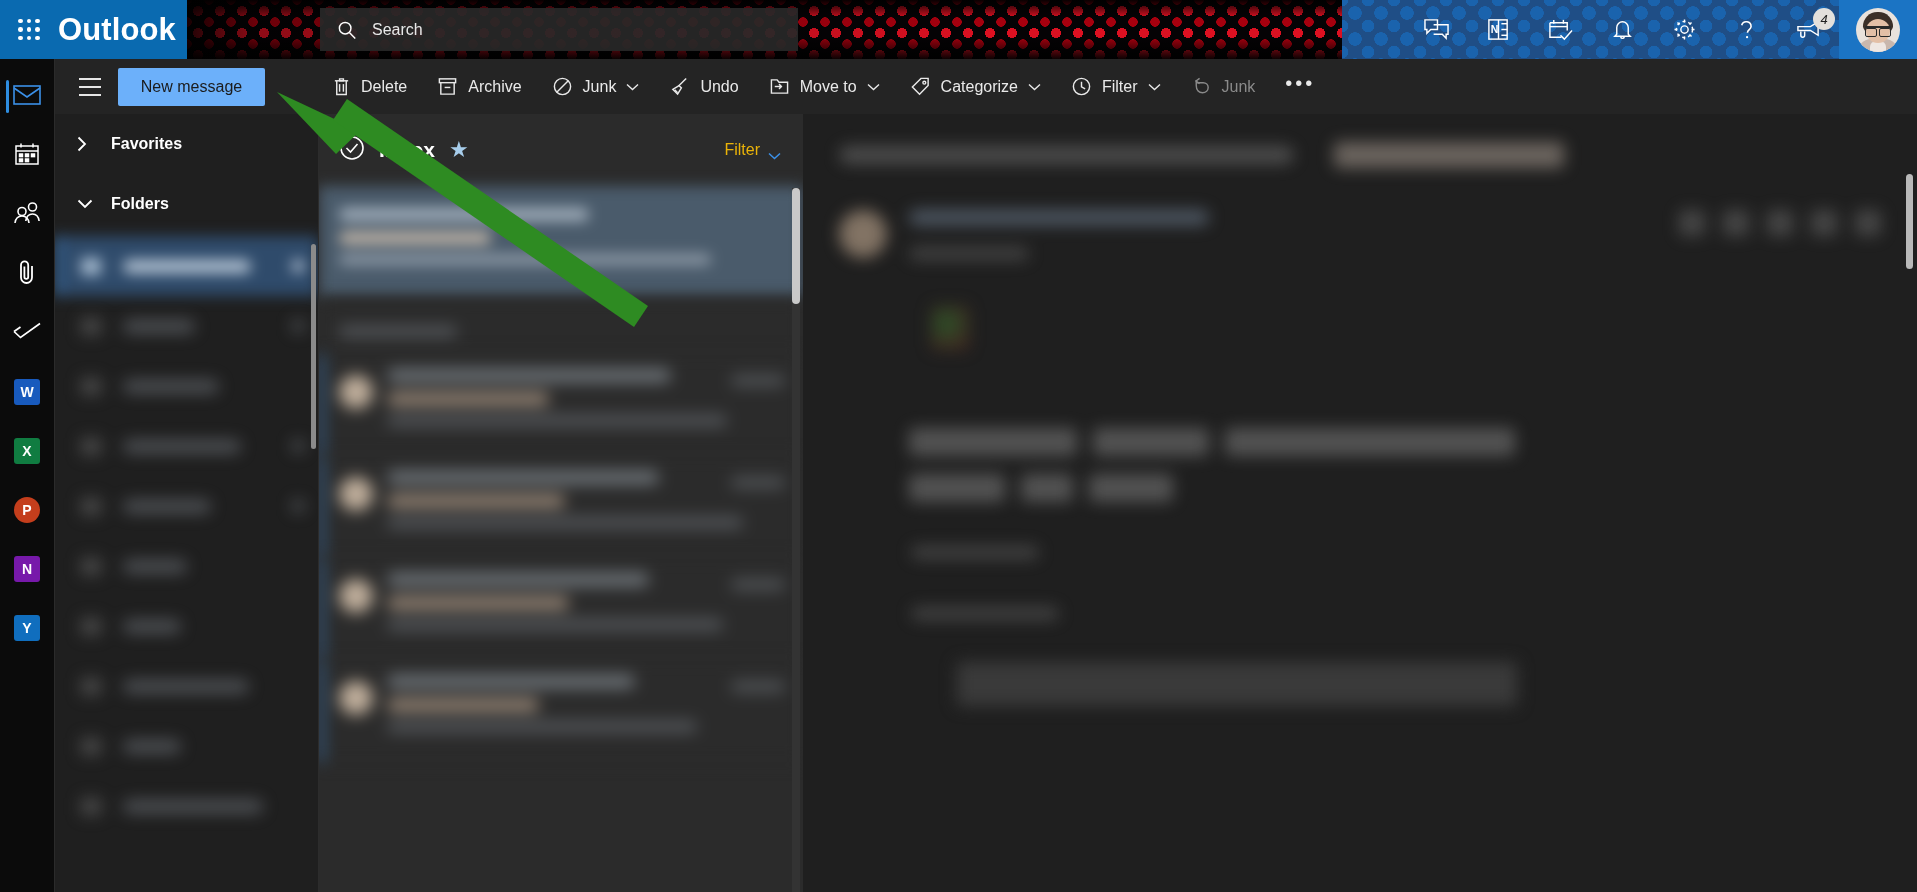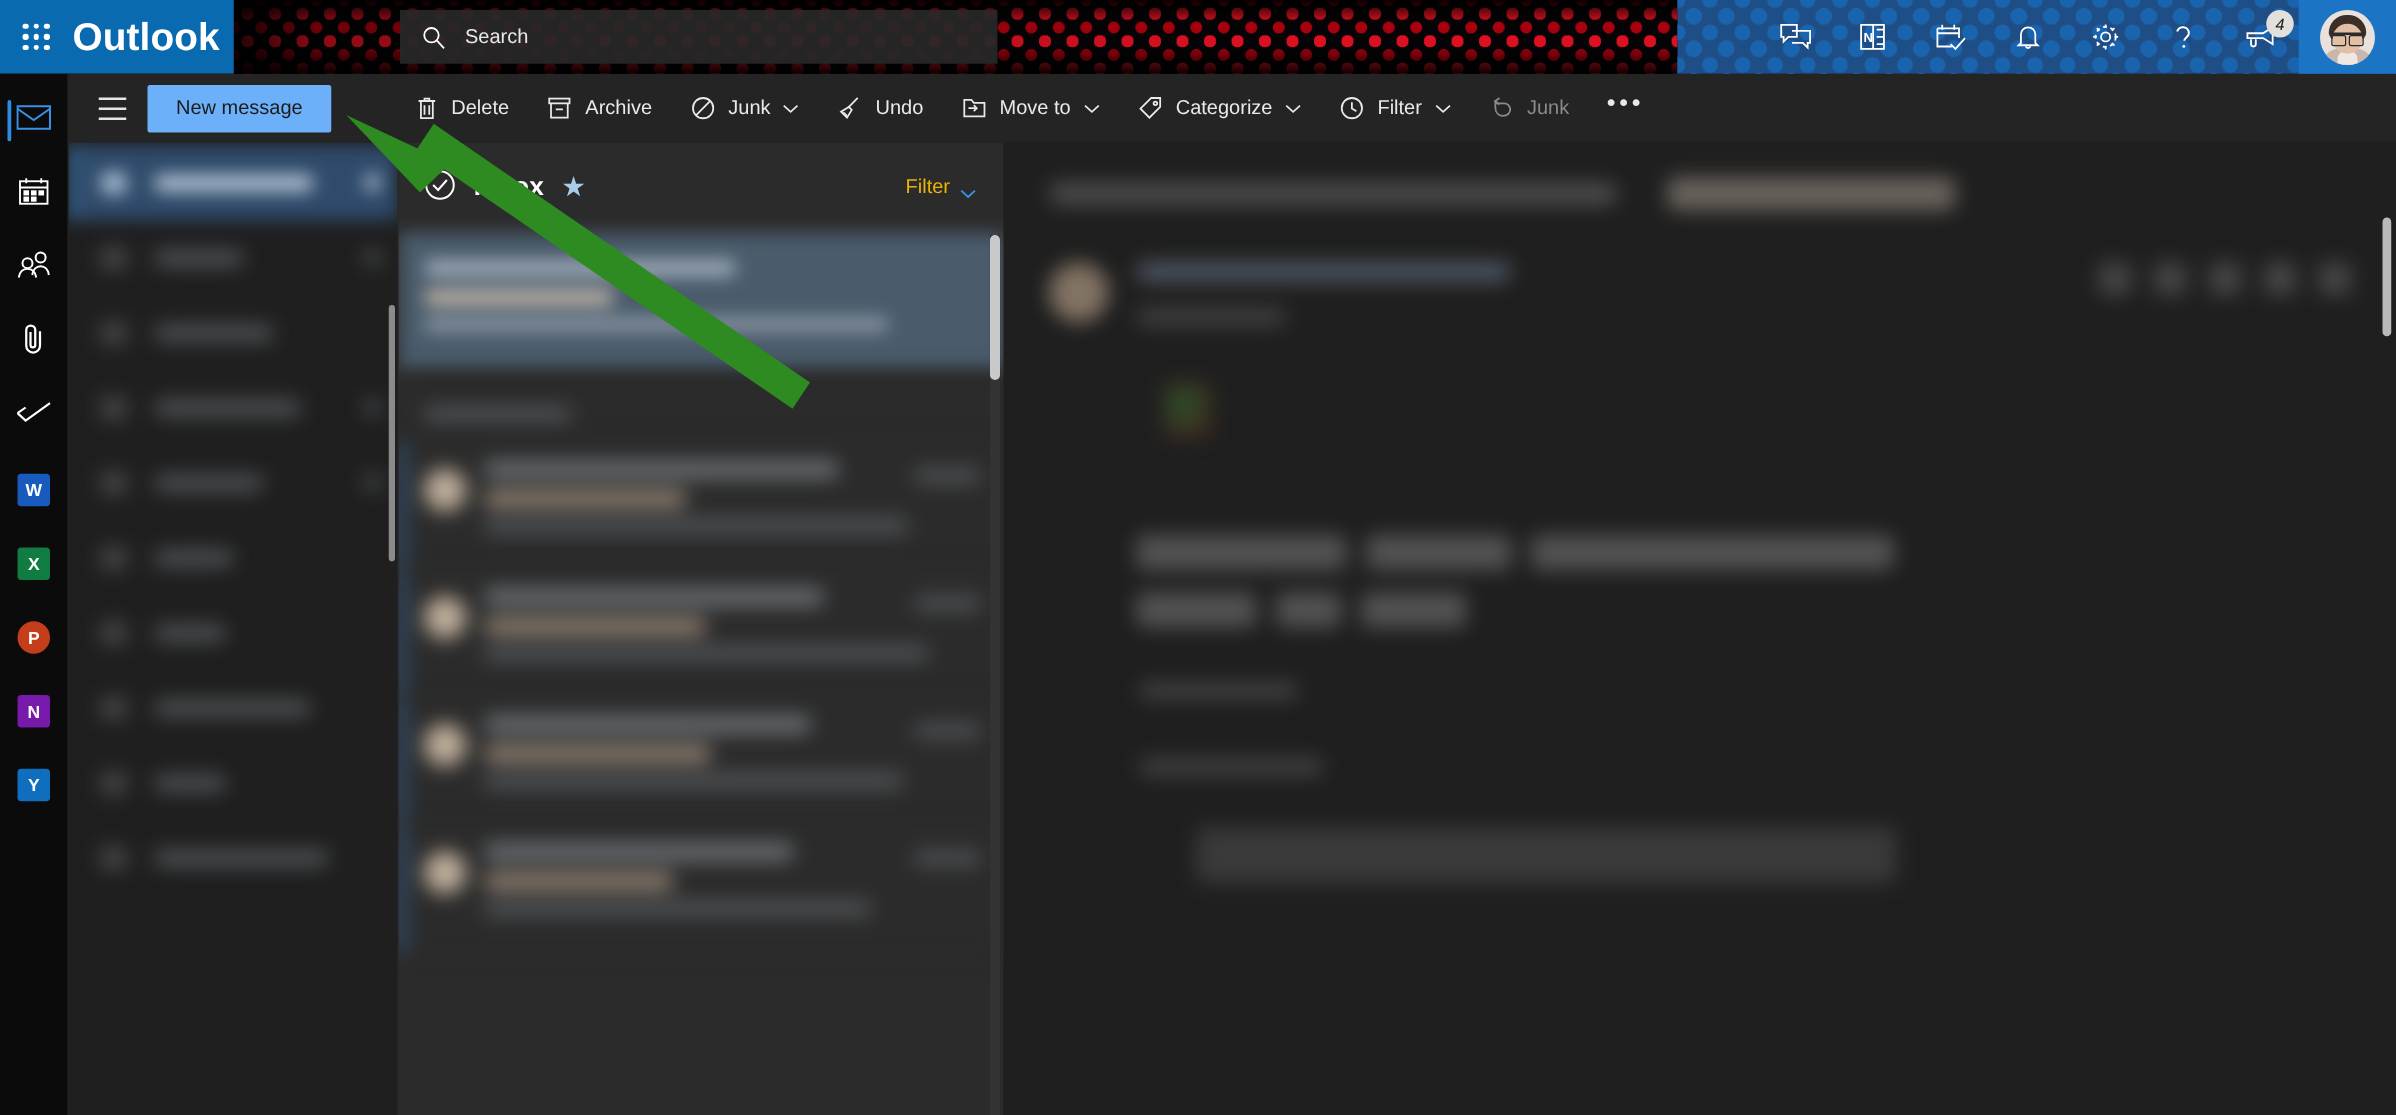--- a/index.html
+++ b/index.html
@@ -538,21 +538,37 @@
     </span>
     <span>Junk</span>
   </div>
 
   <div class="cmd">
     <span class="dots">•••</span>
   </div>
 </div>
 
 <div class="folderpane">
-
+  <div class="fgroup">
+    <span class="tw">
+      <svg viewBox="0 0 10 16" width="10" height="16" fill="none" stroke="#fff" stroke-width="1.8">
+          <path d="M1.5 1.5L8 8l-6.5 6.5"></path>
+        </svg>
+    </span>
+    <span class="lbl">Favorites</span>
+  </div>
+
+  <div class="fgroup">
+    <span class="tw">
+      <svg viewBox="0 0 16 10" width="16" height="10" fill="none" stroke="#fff" stroke-width="1.8">
+          <path d="M1.5 1.5L8 8l6.5-6.5"></path>
+        </svg>
+    </span>
+    <span class="lbl">Folders</span>
+  </div>
 
   <div class="folderlist">
     <div class="frow sel blur">
       <span class="fr-ico"></span>
       <span class="fr-txt" style="width:128px"></span>
       <span class="fr-num"></span>
     </div>
     <div class="frow blur-strong">
       <span class="fr-ico"></span>
       <span class="fr-txt" style="width:72px"></span>

